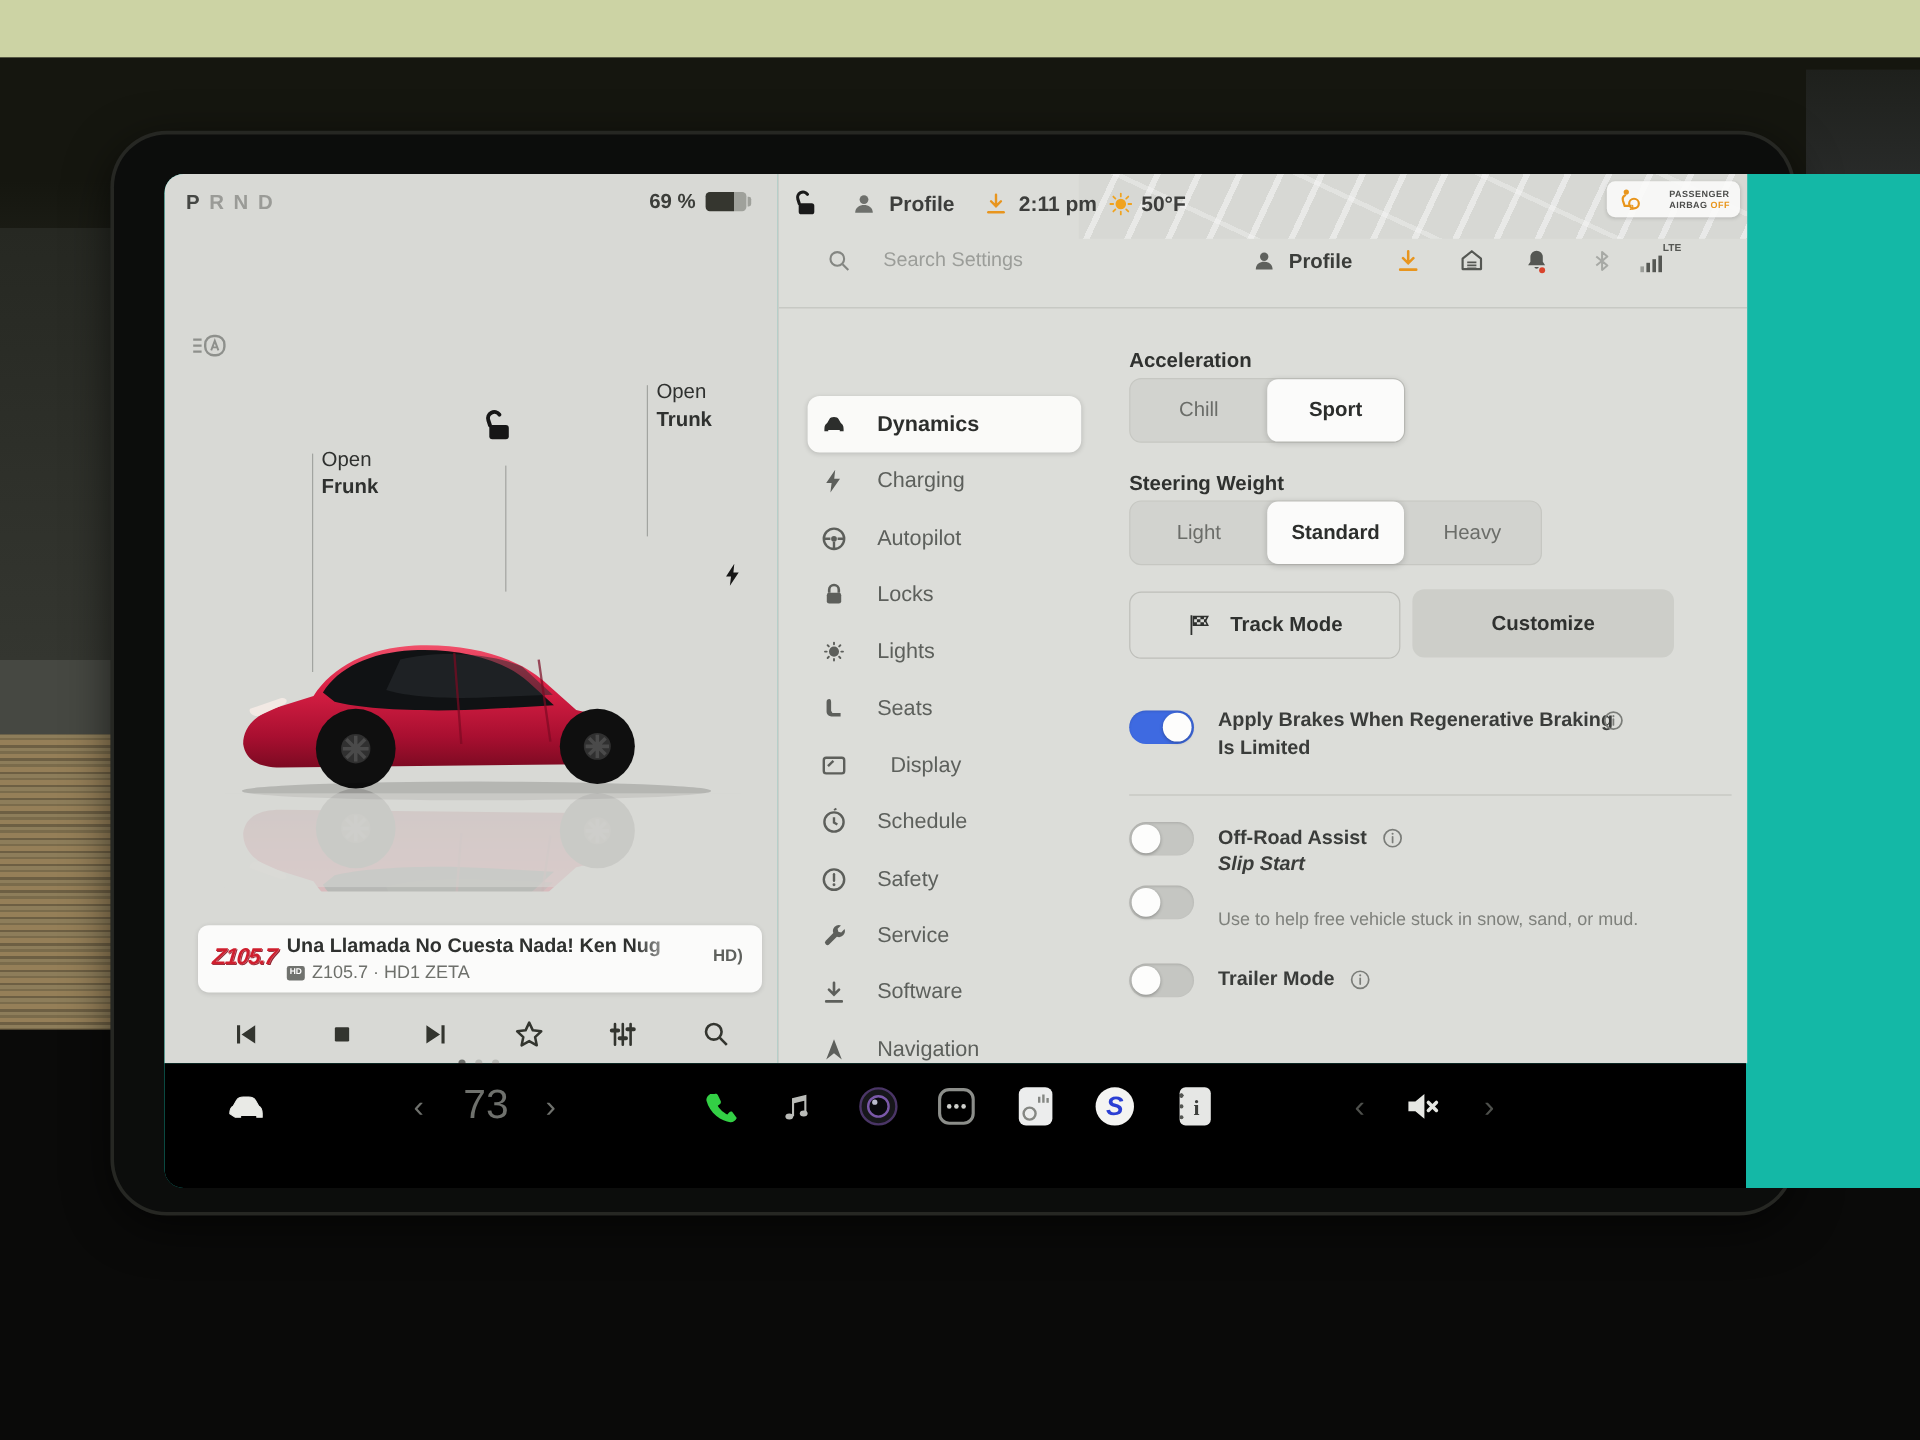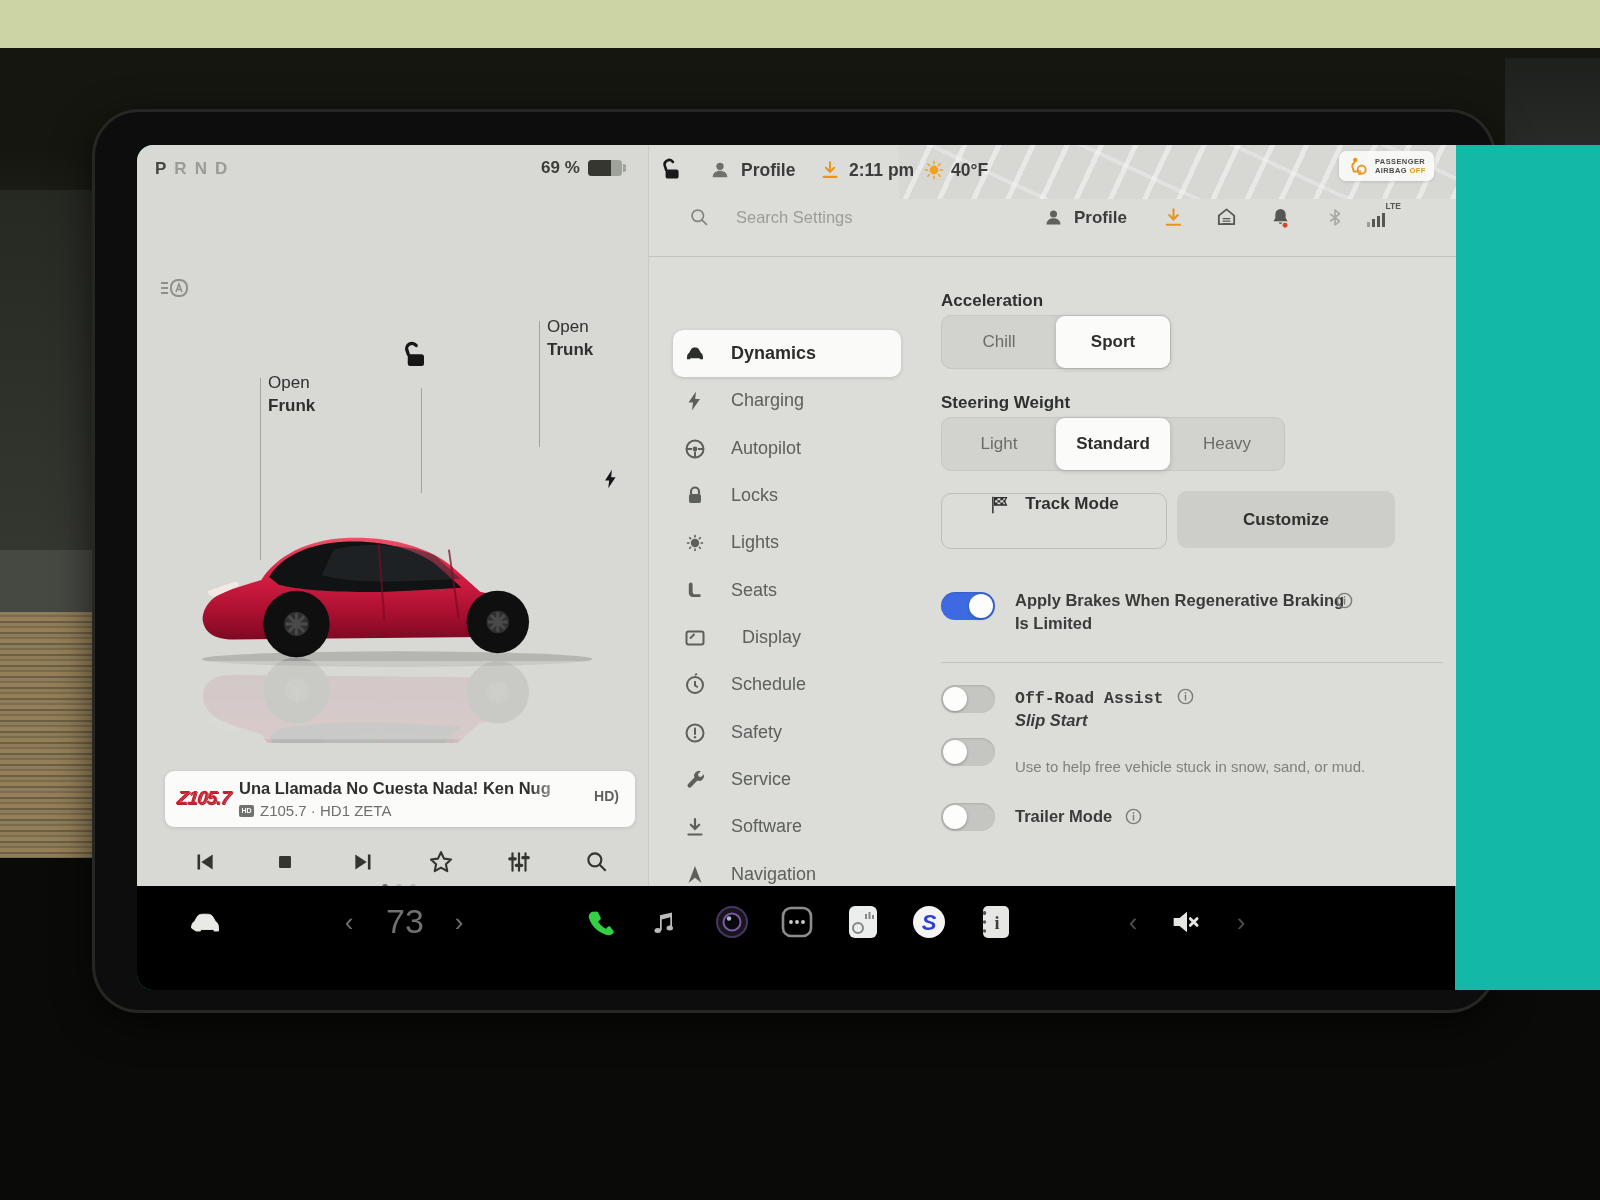--- a/index.html
+++ b/index.html
@@ -22,40 +22,40 @@
   .sb-row{position:absolute;left:0;width:260px;height:47px;display:flex;align-items:center;}
   .sb-ic{width:24px;height:24px;margin-left:34px;color:#5d5f5b;flex:0 0 auto;}
   .sb-label{margin-left:24px;font-size:18px;color:#5d605c;}
   .sb-sel{position:absolute;left:24px;top:185px;width:228px;height:47px;background:#fafaf8;border-radius:10px;box-shadow:0 1px 4px rgba(0,0,0,.14);}
   .sb-row.active .sb-label{color:#2c2e2c;font-weight:700;}
   .sb-row.active .sb-ic{color:#2c2e2c;}
   .h-label{font-size:17px;font-weight:700;color:#2f312f;}
   .segwrap{position:absolute;display:flex;background:#d2d3cf;border:1px solid #c6c7c2;border-radius:10px;height:52px;}
   .seg{width:114px;height:52px;display:flex;align-items:center;justify-content:center;font-size:17px;color:#6b6d69;}
   .seg.on{background:#fbfbfa;border-radius:9px;box-shadow:0 1px 5px rgba(0,0,0,.18);color:#2c2e2c;font-weight:700;}
-  .btn-outline{position:absolute;display:flex;align-items:flex-start;justify-content:center;gap:14px;border:1px solid #bdbeb9;border-radius:10px;font-size:17px;font-weight:700;color:#2f312f;}
+  .btn-outline{position:absolute;display:flex;align-items:center;justify-content:center;gap:14px;border:1px solid #bdbeb9;border-radius:10px;font-size:17px;font-weight:700;color:#2f312f;}
   .btn-fill{position:absolute;display:flex;align-items:center;justify-content:center;background:#cdcec9;border-radius:10px;font-size:17px;font-weight:700;color:#2f312f;}
   .switch{position:absolute;width:54px;height:28px;border-radius:14px;background:#c5c6c2;box-shadow:inset 0 1px 2px rgba(0,0,0,.12);}
   .switch .knob{position:absolute;top:2px;left:2px;width:24px;height:24px;border-radius:50%;background:#fdfdfc;box-shadow:0 1px 3px rgba(0,0,0,.3);}
   .switch.on{background:#3e6ae1;}
   .switch.on .knob{left:auto;right:2px;}
   .tog-label{font-size:16.5px;font-weight:700;color:#3a3c3a;line-height:23px;}
   .tog-desc{font-size:15px;color:#7f817c;}
   .info-ic{width:19px;height:19px;color:#7b7d79;flex:0 0 auto;}
   .divider{position:absolute;height:1px;background:#c3c4bf;}
   .dock-btn{position:absolute;display:flex;align-items:center;justify-content:center;}
   .chev{color:#6f716d;font-size:26px;line-height:1;}
   .media-card{position:absolute;left:28px;top:626px;width:470px;height:56px;background:#fbfbfa;border-radius:9px;box-shadow:0 1px 4px rgba(0,0,0,.12);}
   .fade-title{position:absolute;left:74px;top:8px;width:336px;overflow:hidden;white-space:nowrap;font-size:16.5px;font-weight:700;color:#2f312f;}
   .fade-title::after{content:"";position:absolute;right:0;top:0;width:46px;height:100%;background:linear-gradient(90deg,rgba(251,251,250,0),#fbfbfa);}
   .dot{width:6px;height:6px;border-radius:50%;background:#b9bab6;display:inline-block;margin:0 4px;}
   .dot.on{background:#6f716d;}
   .z-logo{font-style:italic;font-weight:800;font-size:19px;color:#cf1f2e;text-shadow:0 0 1px #fff,1px 1px 0 #8e1220;letter-spacing:-1px;transform:skewX(-6deg);}
   .hd-mini{display:inline-flex;align-items:center;justify-content:center;width:15px;height:12px;border-radius:2px;background:#70726e;color:#fff;font-size:7px;font-weight:700;margin-right:6px;}
-  .airbag{position:absolute;display:flex;align-items:center;gap:6px;background:rgba(250,250,248,.92);border-radius:7px;padding:4px 8px;box-shadow:0 1px 3px rgba(0,0,0,.12);}
+  .airbag{position:absolute;display:flex;align-items:center;gap:22px;background:rgba(250,250,248,.92);border-radius:7px;padding:4px 8px;box-shadow:0 1px 3px rgba(0,0,0,.12);}
   .airbag .txt{font-size:7.5px;font-weight:700;color:#4c4d4b;letter-spacing:.4px;line-height:9px;}
   .airbag .off{color:#e8951c;}
 </style>
 </head>
 <body>
 
 <div class="stage">
 
   <div class="abs" style="left:0;top:0;width:1600px;height:48px;background:#ccd3a4;"></div>
   <div class="abs" style="left:0;top:48px;width:1600px;height:570px;background:linear-gradient(180deg,#15160f 0 18%,#24261f 40%,#2b2d27 100%);"></div>
@@ -226,21 +226,21 @@
             <path d="M5 19.5 h14"></path>
           </svg>
       </div>
       <div class="abs" style="left:200px;top:15px;font-size:17.5px;font-weight:700;color:#3d3e3c;">2:11 pm</div>
       <div class="abs" style="left:274px;top:14px;color:#f0a31f;">
         <svg width="22" height="22" viewBox="0 0 24 24" fill="currentColor" stroke="currentColor" stroke-width="1.6" stroke-linecap="round">
             <circle cx="12" cy="12" r="4"></circle>
             <path d="M12 2.5 v2.6 M12 18.9 v2.6 M2.5 12 h2.6 M18.9 12 h2.6 M5.2 5.2 l1.9 1.9 M16.9 16.9 l1.9 1.9 M18.8 5.2 l-1.9 1.9 M7.1 16.9 l-1.9 1.9"></path>
           </svg>
       </div>
-      <div class="abs" style="left:302px;top:15px;font-size:17.5px;font-weight:700;color:#3d3e3c;">40°F</div>
+      <div class="abs" style="left:302px;top:15px;font-size:17.5px;font-weight:700;color:#3d3e3c;">50°F</div>
 
       <div class="airbag" style="left:690px;top:6px;">
         <svg width="22" height="22" viewBox="0 0 24 24" fill="none" stroke="#e8951c" stroke-width="2">
             <circle cx="9" cy="5.5" r="2.4" fill="#e8951c" stroke="none"></circle>
             <path d="M8 8.5 c-2 1-2.6 3-2 5 l1.5 4.5 h5" stroke-linecap="round"></path>
             <circle cx="16" cy="16" r="4.4"></circle>
             <text x="12" y="22" font-size="7" fill="#e8951c" stroke="none" font-weight="bold">2</text>
           </svg>
         <div>
           <div class="txt">PASSENGER</div>
@@ -413,21 +413,21 @@
           <circle cx="12" cy="12" r="9"></circle>
           <path d="M12 10.5 v6" stroke-linecap="round"></path>
           <circle cx="12" cy="7.3" r="1.1" fill="currentColor" stroke="none"></circle>
         </svg>
 
       <div class="divider" style="left:292px;top:517px;width:502px;"></div>
 
       <div class="switch" style="left:292px;top:540px;">
           <span class="knob"></span>
         </div>
-      <div class="abs" style="left:366px;top:542px;display:flex;gap:12px;font-family:Liberation Mono, monospace;">
+      <div class="abs" style="left:366px;top:542px;display:flex;align-items:center;gap:12px;">
         <span class="tog-label">Off-Road Assist</span>
         <svg class="info-ic" viewBox="0 0 24 24" fill="none" stroke="currentColor" stroke-width="1.8">
             <circle cx="12" cy="12" r="9"></circle>
             <path d="M12 10.5 v6" stroke-linecap="round"></path>
             <circle cx="12" cy="7.3" r="1.1" fill="currentColor" stroke="none"></circle>
           </svg>
       </div>
 
       <div class="switch" style="left:292px;top:593px;">
           <span class="knob"></span>

